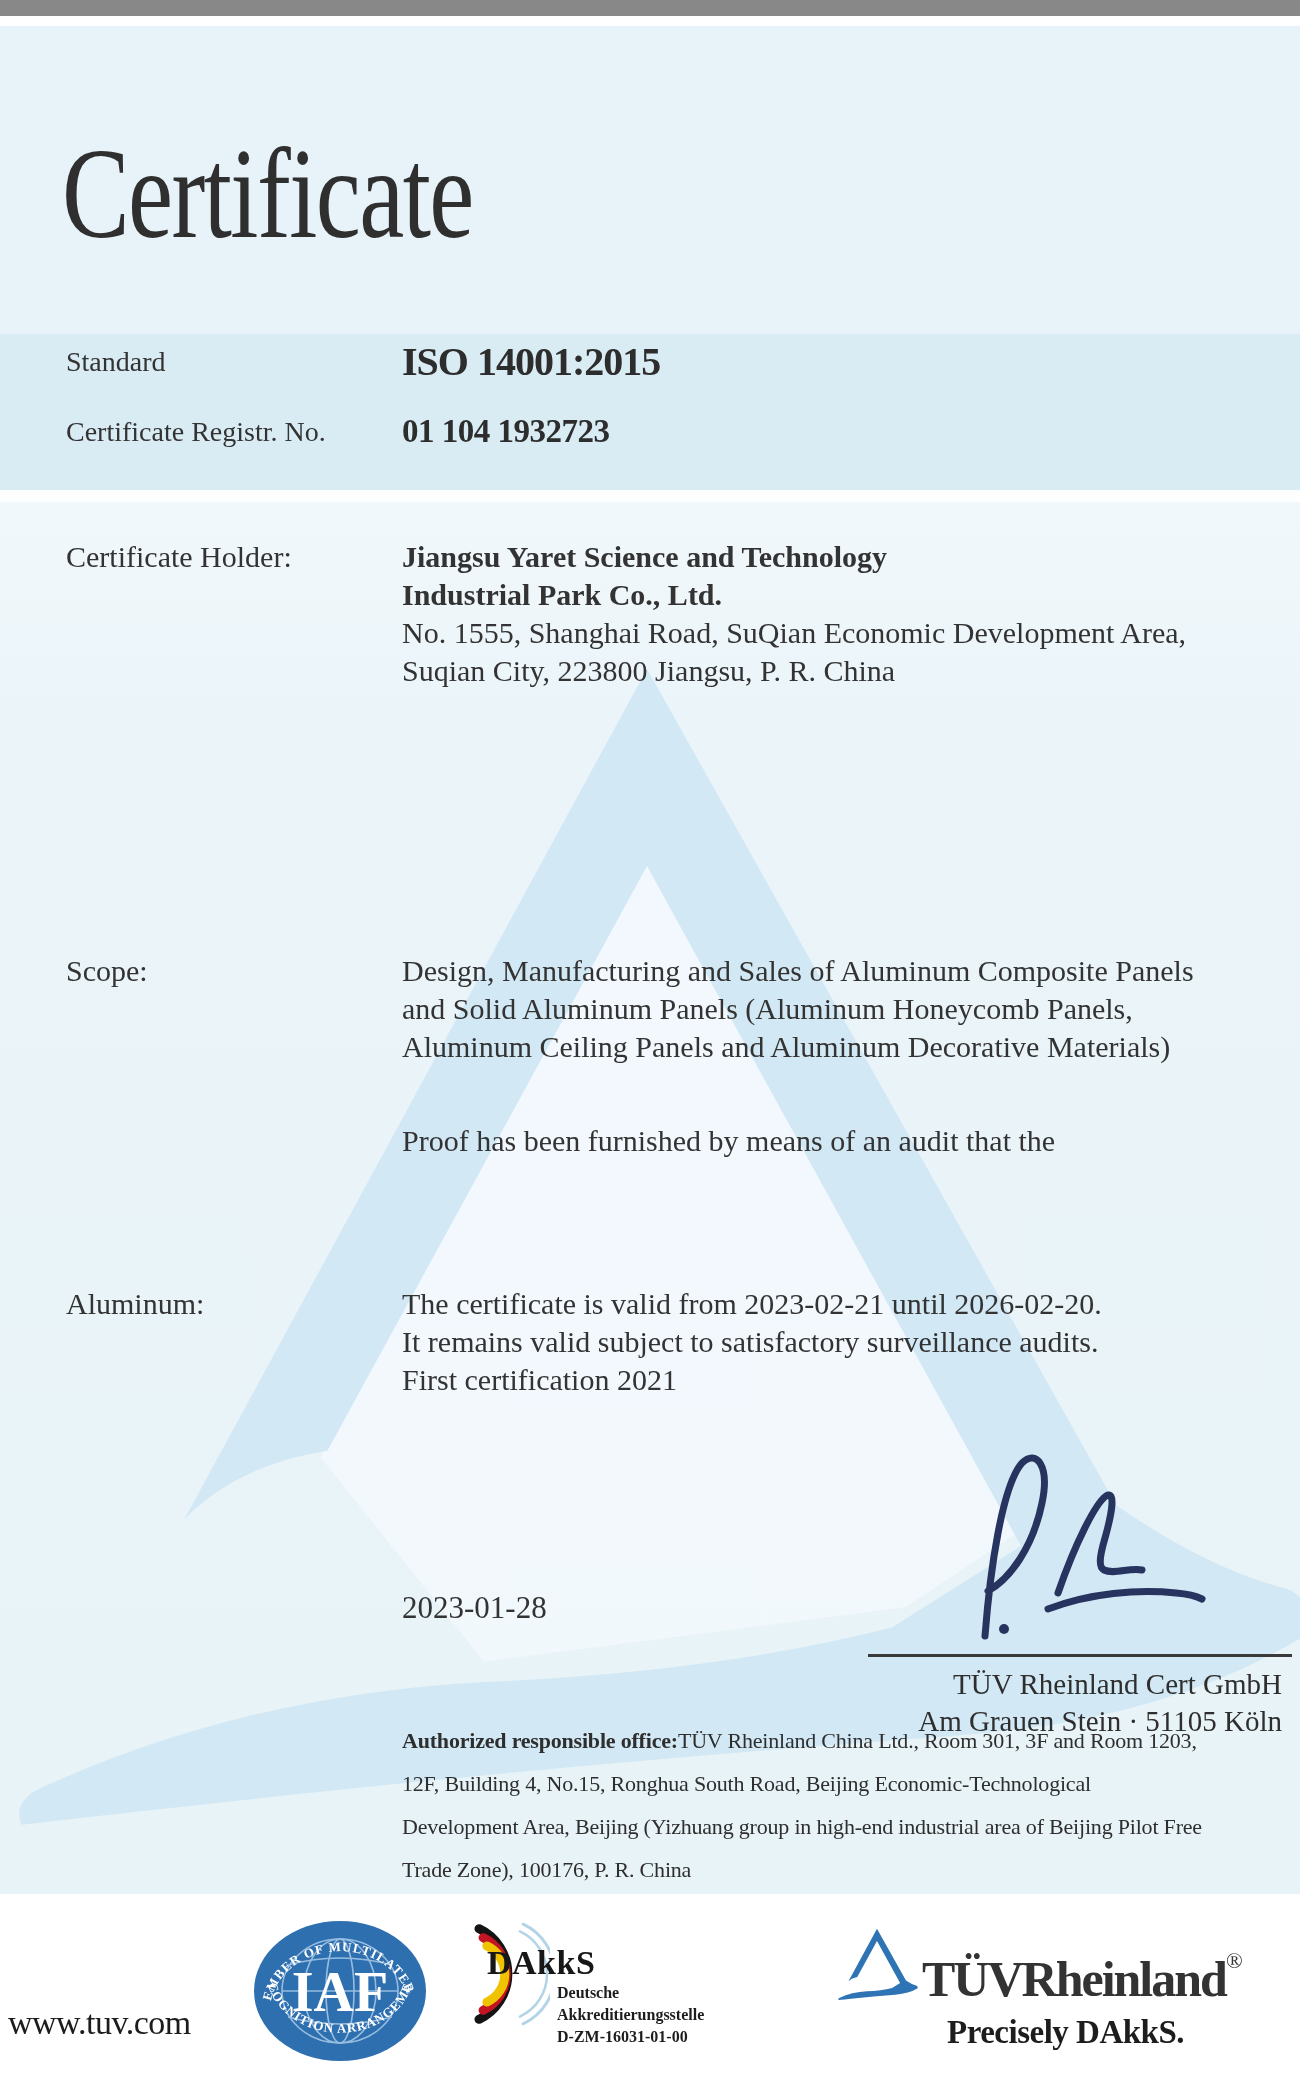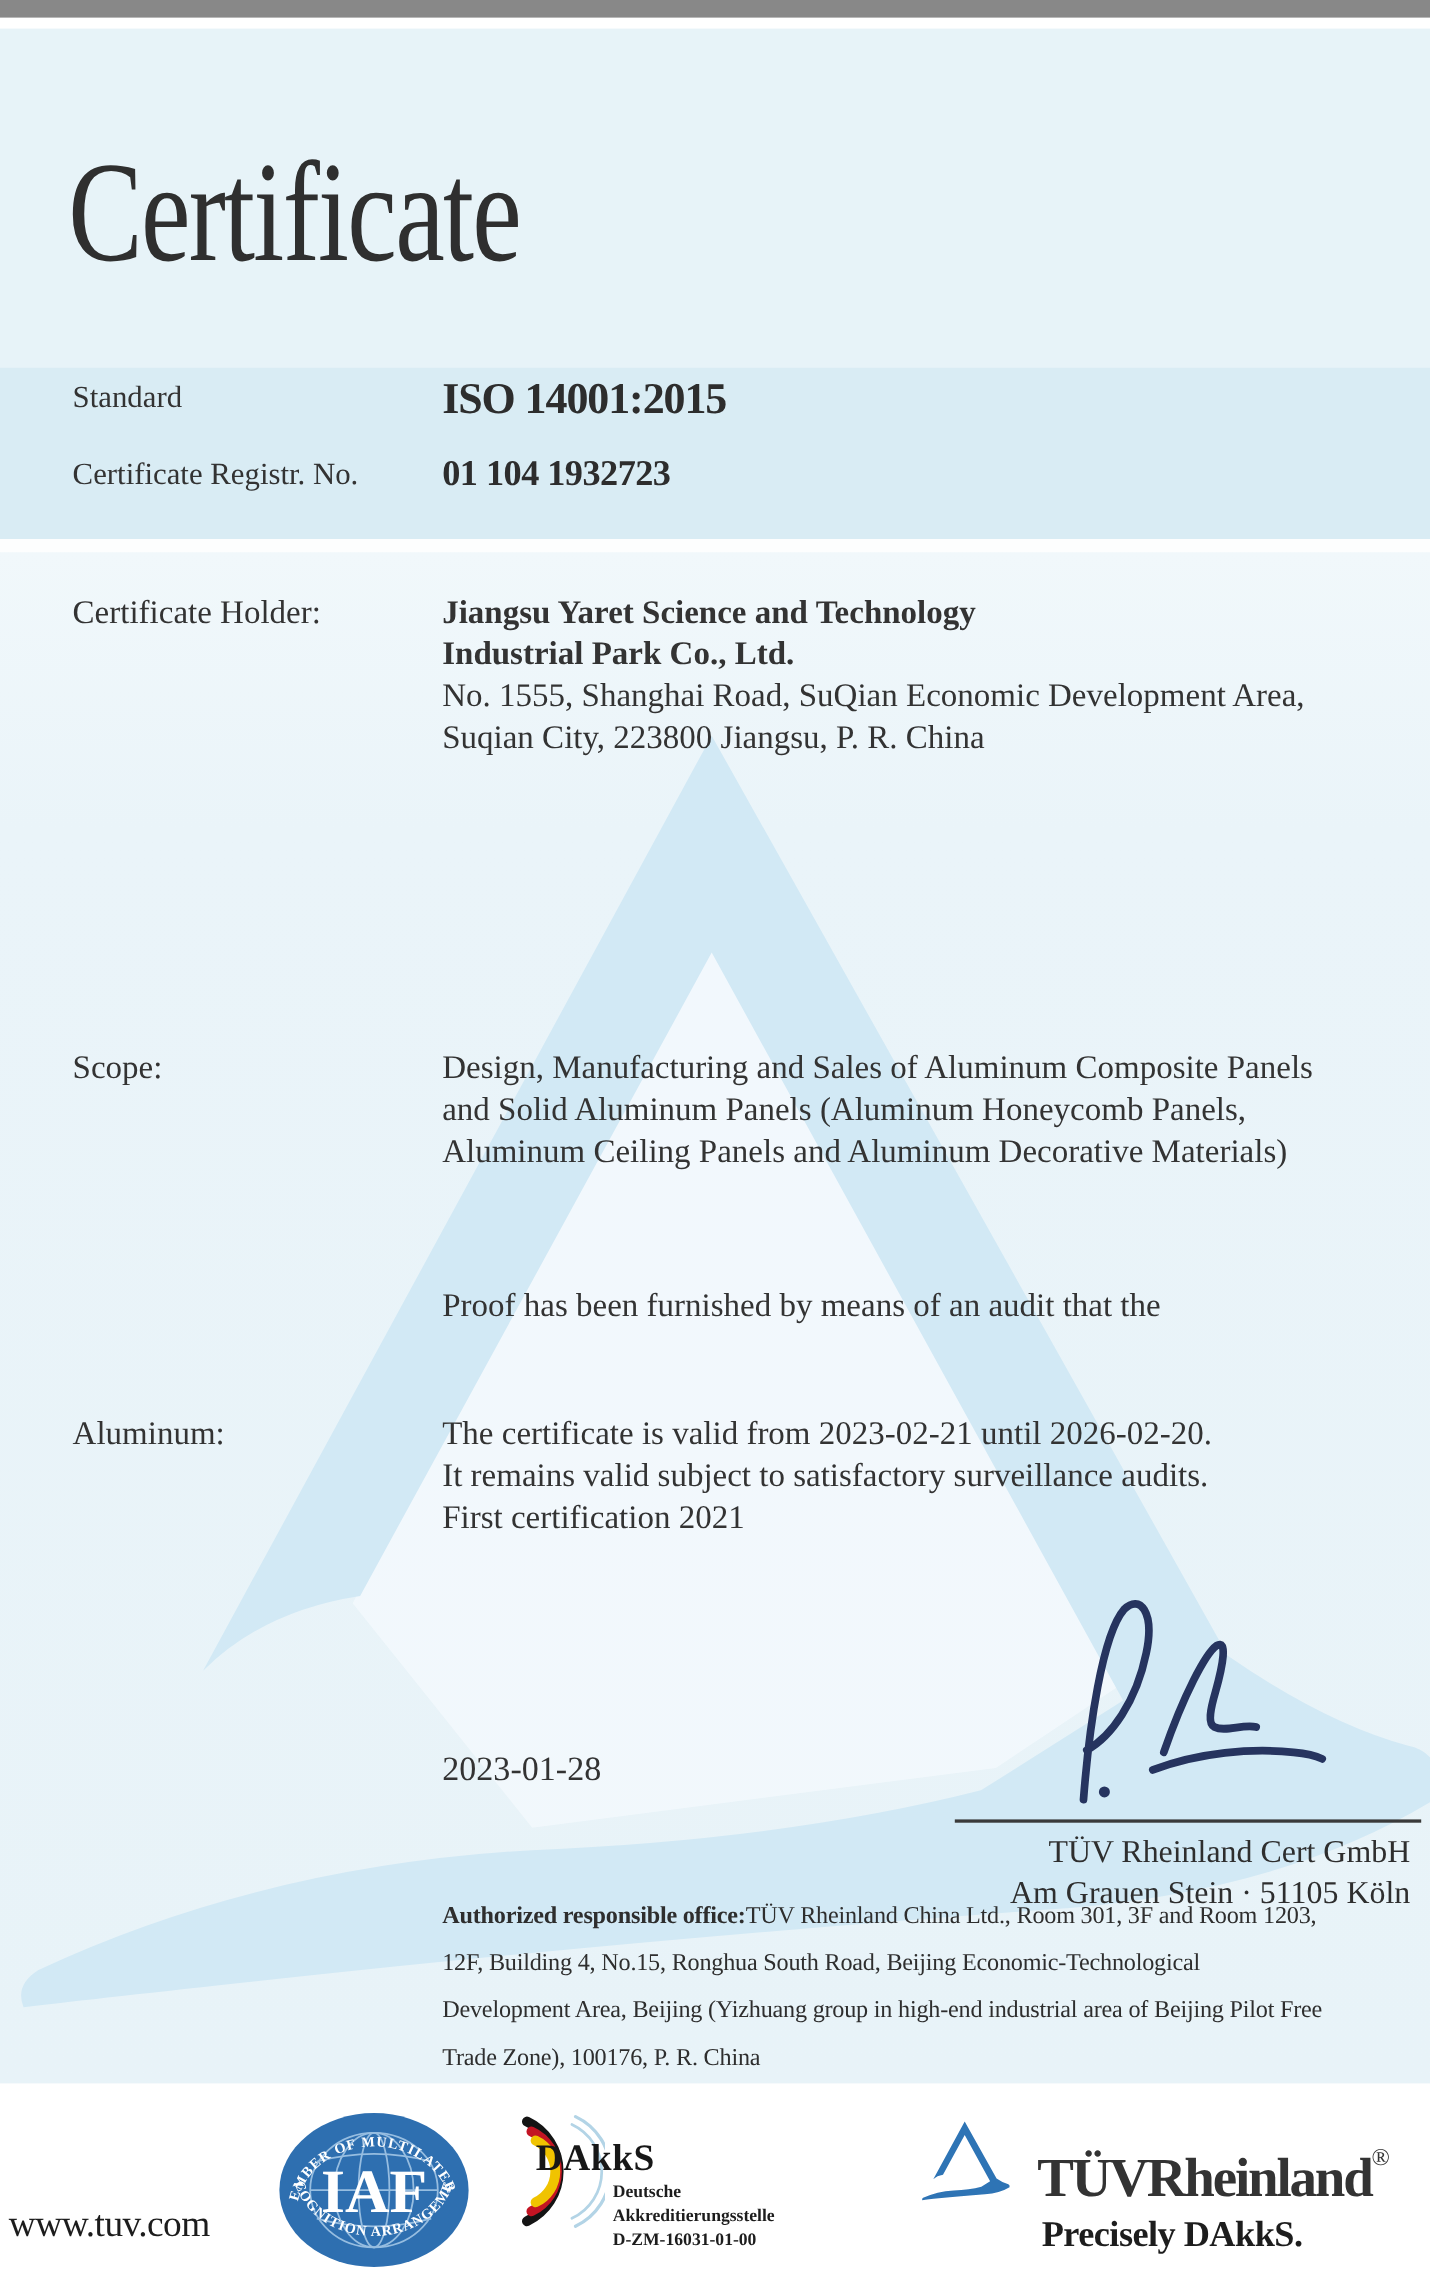--- a/index.html
+++ b/index.html
@@ -63,21 +63,21 @@
   <div class="abs body-line bold" style="left:402px;top:524px;">Jiangsu Yaret Science and Technology</div>
   <div class="abs body-line bold" style="left:402px;top:562px;">Industrial Park Co., Ltd.</div>
   <div class="abs body-line" style="left:402px;top:600px;">No. 1555, Shanghai Road, SuQian Economic Development Area,</div>
   <div class="abs body-line" style="left:402px;top:638px;">Suqian City, 223800 Jiangsu, P. R. China</div>
 
   <div class="abs label" style="left:66px;top:938px;font-size:30px;">Scope:</div>
   <div class="abs body-line" style="left:402px;top:938px;">Design, Manufacturing and Sales of Aluminum Composite Panels</div>
   <div class="abs body-line" style="left:402px;top:976px;">and Solid Aluminum Panels (Aluminum Honeycomb Panels,</div>
   <div class="abs body-line" style="left:402px;top:1014px;">Aluminum Ceiling Panels and Aluminum Decorative Materials)</div>
 
-  <div class="abs body-line" style="left:402px;top:1154px;text-align:right;">Proof has been furnished by means of an audit that the</div>
+  <div class="abs body-line" style="left:402px;top:1108px;text-align:right;">Proof has been furnished by means of an audit that the</div>
 
   <div class="abs label" style="left:66px;top:1271px;font-size:30px;">Aluminum:</div>
   <div class="abs body-line" style="left:402px;top:1271px;">The certificate is valid from 2023-02-21 until 2026-02-20.</div>
   <div class="abs body-line" style="left:402px;top:1309px;">It remains valid subject to satisfactory surveillance audits.</div>
   <div class="abs body-line" style="left:402px;top:1347px;">First certification 2021</div>
 
   <div class="abs date-text" style="left:402px;top:1574px;">2023-01-28</div>
 
   <svg class="abs" style="left:930px;top:1425px;" width="290" height="215" viewBox="0 0 290 215">
     <g fill="none" stroke-width="7" stroke-linecap="round" stroke-linejoin="round" stroke="#26345f">
@@ -139,18 +139,18 @@
   <div class="abs dakks-sub" style="left:557px;top:1966px;">
     <div>Deutsche</div>
     <div>Akkreditierungsstelle</div>
     <div>D-ZM-16031-01-00</div>
   </div>
 
   <svg class="abs" style="left:835px;top:1908px;" width="84" height="80" viewBox="0 0 100 90">
     <polygon points="50,15 26,61 38,76 69,72 78,66" fill="#ffffff"></polygon>
     <path d="M50,3 L84.5,64.5 Q91,69 96.5,70.5 Q99,71 98.5,74 Q88,80.5 72,81.5 Q45,83.5 22,86 Q10,87.3 4,88 Q3.4,86.5 5,85.5 Q20,78.5 38,77.5 Q55,76.8 68,73.5 L77.5,67.5 L50,17.5 L26.5,60.5 Q20,61.5 16,65.5 Z" fill="#2e74b5"></path>
   </svg>
-  <div class="abs tuv-brand" style="left:943px;top:1932px;">
+  <div class="abs tuv-brand" style="left:922px;top:1932px;">
     <span>TÜVRheinland</span><span class="tuv-reg">®</span>
   </div>
   <div class="abs tagline" style="left:947px;top:1998px;">Precisely DAkkS.</div>
 
 </div>
 
 </body></html>

